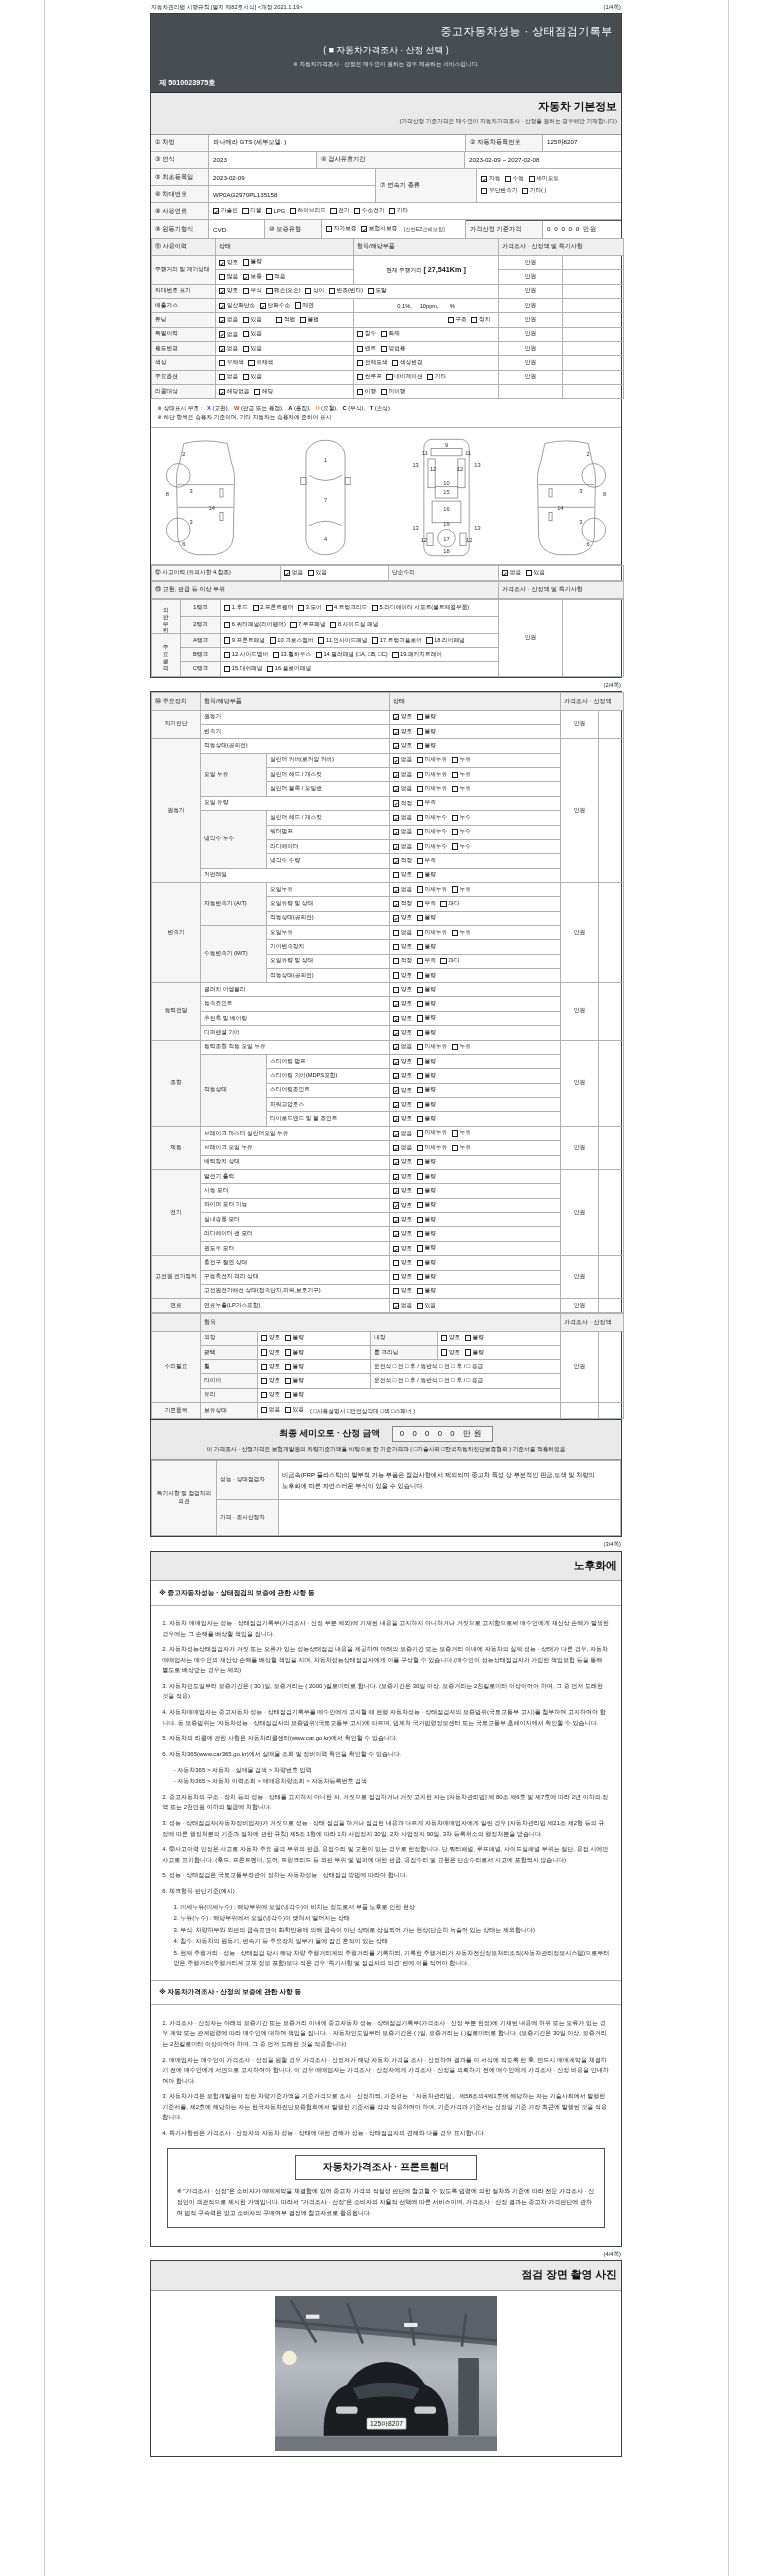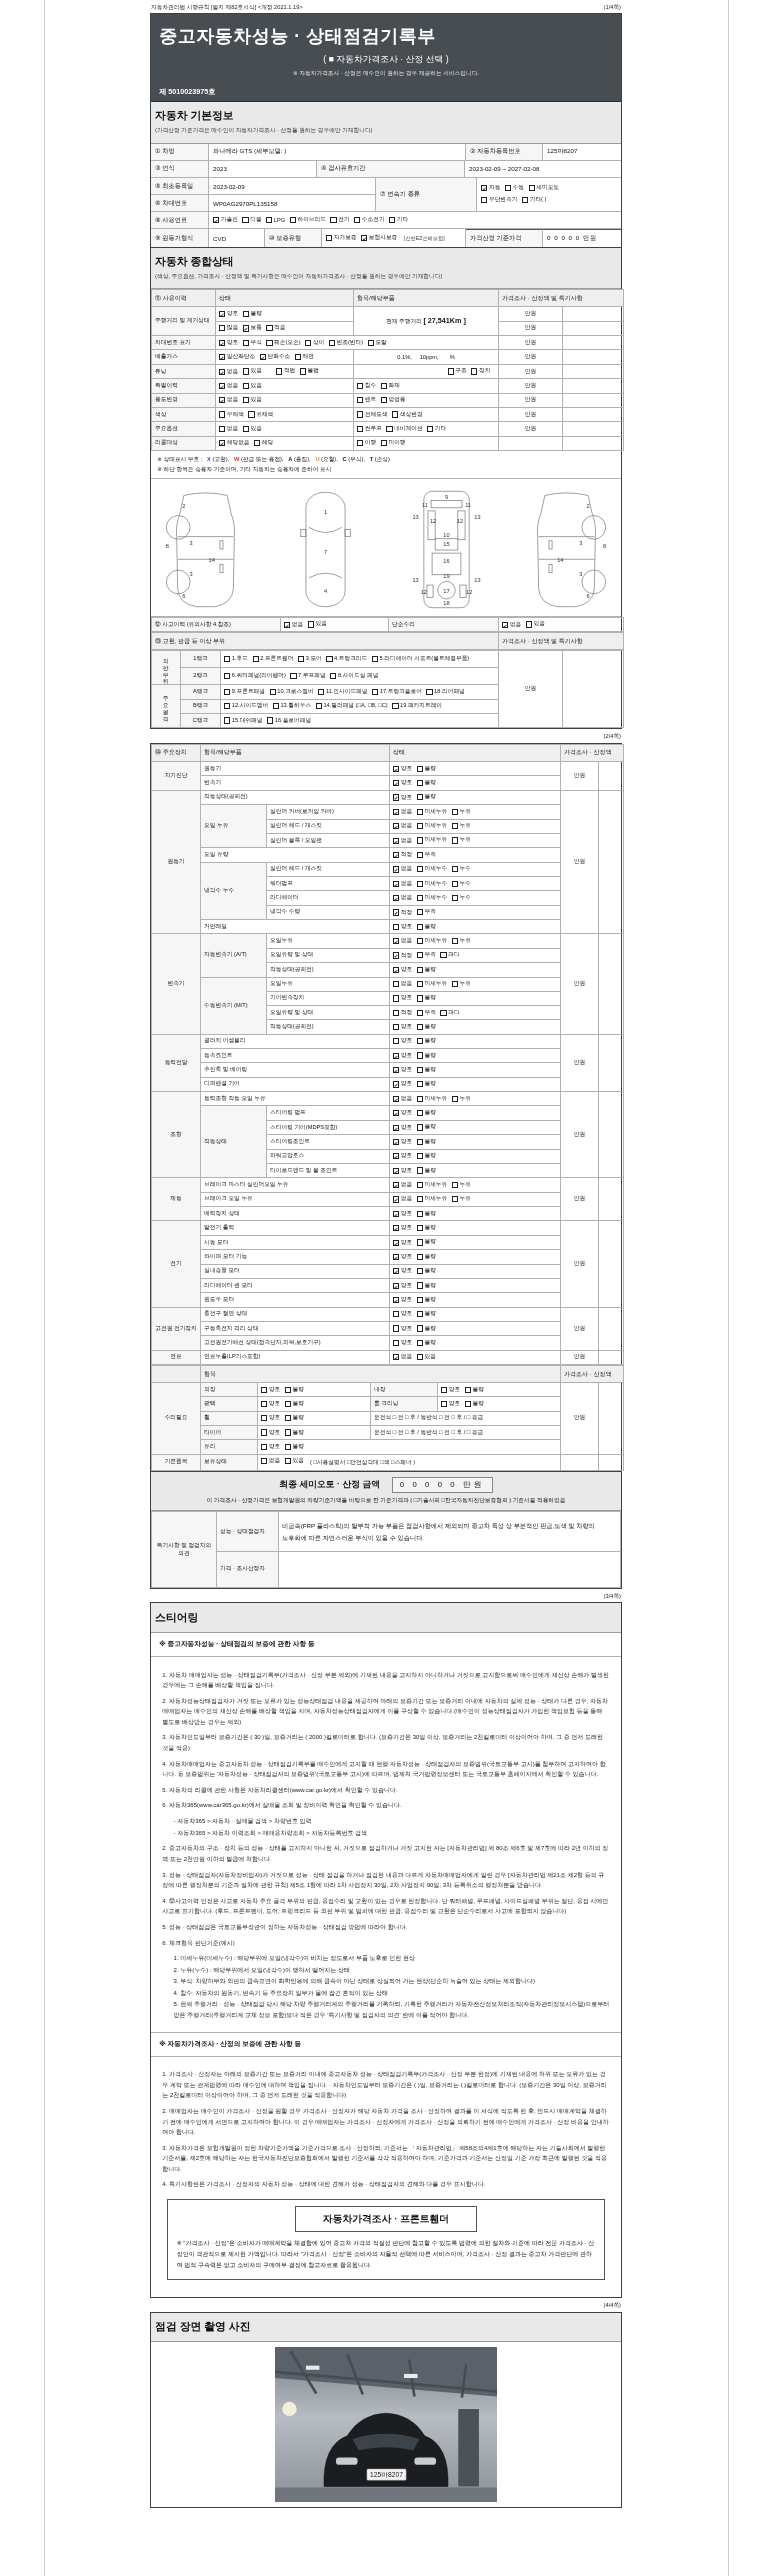--- a/index.html
+++ b/index.html
@@ -3,26 +3,26 @@
 <meta charset="utf-8">
 <style>
   html,body{margin:0;padding:0;background:#fff;color:#111;font-family:"Liberation Sans","DejaVu Sans",sans-serif;}
   .frame{width:685px;margin:0 auto;min-height:2576px;border-left:0.5px solid #cfcfcf;border-right:0.5px solid #cfcfcf;padding:2.1px 0 15.5px;box-sizing:border-box;}
   .sheet{width:472px;margin:0 auto;}
   .meta{display:flex;justify-content:space-between;font-size:5.7px;color:#222;margin:1.5px 1px;}
   .meta.right{justify-content:flex-end;}
   .page{border:1.5px solid #3c4146;margin-bottom:4.1px;background:#fff;}
   
   .dochead{background:#484d52;color:#fff;padding:10.3px 8.2px 4.1px;border-bottom:1px solid #2c3034;}
-  .dochead .t1{text-align:left;font-size:18px;font-weight:bold;letter-spacing:0.5px;}
+  .dochead .t1{text-align:right;font-size:11px;font-weight:normal;letter-spacing:0.5px;}
   .dochead .t2{text-align:center;font-size:8.8px;margin-top:5.2px;}
   .dochead .t3{text-align:center;font-size:5.7px;margin-top:4.1px;color:#e8e8e8;}
   .dochead .docno{font-size:7.2px;font-weight:bold;margin-top:9.3px;}
   
-  .secbar{background:#e9e9e9;border-bottom:0.5px solid #9b9b9b;text-align:left;padding:7.2px 4.1px;}
+  .secbar{background:#e9e9e9;border-bottom:0.5px solid #9b9b9b;text-align:right;padding:7.2px 4.1px;}
   .secbar .st{font-size:10.8px;font-weight:bold;}
   .secbar .ss{font-size:5.7px;margin-top:4.1px;color:#333;}
   
   .g{display:grid;border-bottom:0.5px solid #b2b2b2;}
   .g>div{border-right:0.5px solid #b2b2b2;padding:3.6px 4.1px;font-size:6.2px;display:flex;align-items:center;}
   .g>div:last-child{border-right:none;}
   .lb{background:#f6f6f6;}
   .flexwrap{display:flex;border-bottom:0.5px solid #b2b2b2;}
   
   table{border-collapse:collapse;width:100%;table-layout:fixed;}
@@ -171,24 +171,20 @@
               </span><span class="opt">
                 <span class="cb">✔</span>
                 <span>보험사보증</span>
               </span></span>
         <span class="mini">[신한EZ손해보험]</span>
       </div>
       <div class="lb" style="border-top:1px solid #555">가격산정 기준가격</div>
       <div style="border-top:1px solid #555;letter-spacing:1px">0 0 0 0 0 만원</div>
     </div>
 
-    <div class="secbar" style="border-top:1px solid #3c4146">
-      <div class="st">자동차 종합상태</div>
-      <div class="ss">(색상, 주요옵션, 가격조사 · 산정액 및 특기사항은 매수인이 자동차가격조사 · 산정을 원하는 경우에만 기재합니다)</div>
-    </div>
     <table>
       <colgroup>
             <col style="width:64px">
             <col style="width:138px">
             <col style="width:145px">
             <col style="width:64px">
             <col style="width:61px">
           </colgroup>
       <tbody>
             <tr class="hrow">
@@ -1263,21 +1259,21 @@
     </tbody>
         </table>
   </div>
 
   <div class="meta right">
     <span>(3/4쪽)</span>
   </div>
 
   <div class="page">
     <div class="secbar">
-      <div class="st">스티어링</div>
+      <div class="st">노후화에</div>
     </div>
     <div class="ntitle">※ 중고자동차성능 · 상태점검의 보증에 관한 사항 등</div>
     <div class="nbody">
       <div class="ni">1.  자동차 매매업자는 성능 · 상태점검기록부(가격조사 · 산정 부분 제외)에 기재된 내용을 고지하지 아니하거나 거짓으로 고지함으로써 매수인에게 재산상 손해가 발생한 경우에는 그 손해를 배상할 책임을 집니다.</div>
       <div class="ni">2.  자동차성능상태점검자가 거짓 또는 오류가 있는 성능상태점검 내용을 제공하여 아래의 보증기간 또는 보증거리 이내에 자동차의 실제 성능 · 상태가 다른 경우, 자동차매매업자는 매수인의 재산상 손해를 배상할 책임을 지며, 자동차성능상태점검자에게 이를 구상할 수 있습니다.(매수인이 성능상태점검자가 가입한 책임보험 등을 통해 별도로 배상받는 경우는 제외)</div>
       <div class="ni">3.  자동차인도일부터 보증기간은 ( 30 )일, 보증거리는 ( 2000 )킬로미터로 합니다. (보증기간은 30일 이상, 보증거리는 2천킬로미터 이상이어야 하며, 그 중 먼저 도래한 것을 적용)</div>
       <div class="ni">4.  자동차매매업자는 중고자동차 성능 · 상태점검기록부를 매수인에게 고지할 때 현행 자동차성능 · 상태점검자의 보증범위(국토교통부 고시)를 첨부하여 고지하여야 합니다. 동 보증범위는 '자동차성능 · 상태점검자의 보증범위'(국토교통부 고시)에 따르며, 법제처 국가법령정보센터 또는 국토교통부 홈페이지에서 확인할 수 있습니다.</div>
       <div class="ni">5.  자동차의 리콜에 관한 사항은 자동차리콜센터(www.car.go.kr)에서 확인할 수 있습니다.</div>
       <div class="ni">6.  자동차365(www.car365.go.kr)에서 실매물 조회 및 정비이력 확인을 확인할 수 있습니다.</div>
       <div class="ni sub">- 자동차365 &gt; 자동차 · 실매물 검색 &gt; 차량번호 입력</div>

